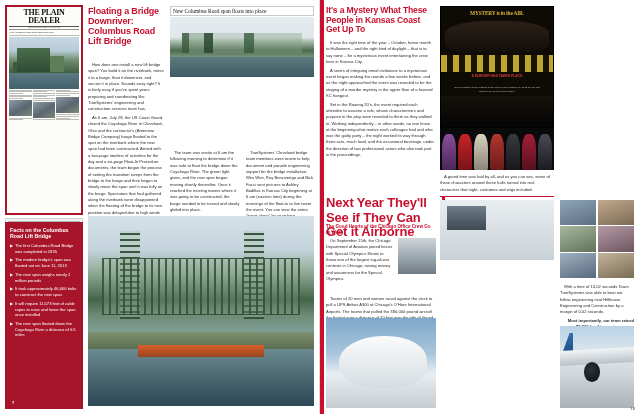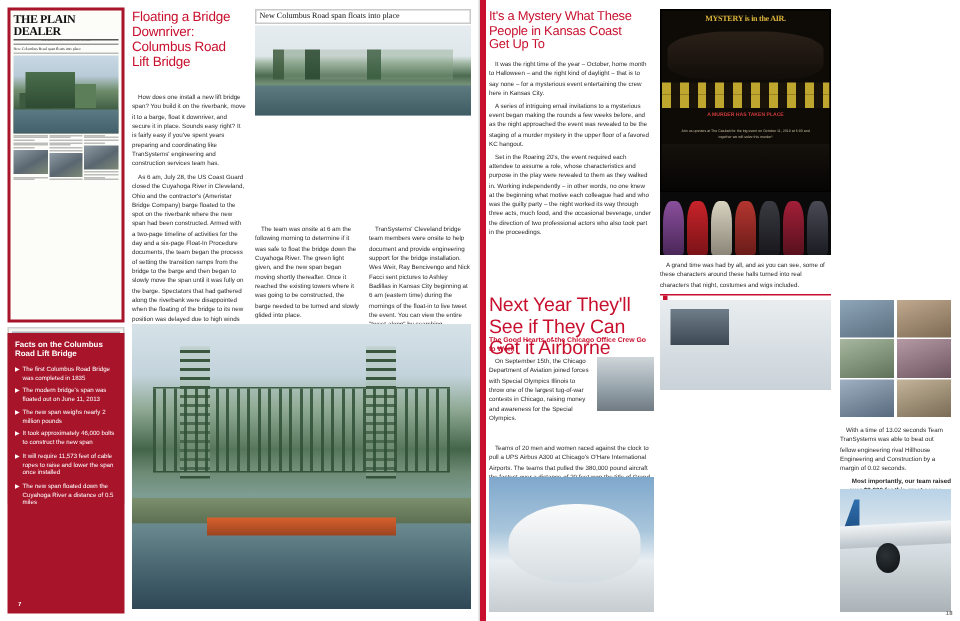--- a/index.html
+++ b/index.html
@@ -30,21 +30,21 @@
     font-size: 4.15px;
     line-height: 1.52;
     color: #2a2a2a;
     text-align: left;
     hyphens: auto;
   }
   .body-text p { margin: 0 0 2.4px 0; text-indent: 4px; }
 
   .headline {
     color: #c8102e;
-    font-weight: normal;
+    font-weight: bold;
     line-height: 1.12;
     letter-spacing: -0.15px;
   }
 
   
   .lp-col-1 {
     position: absolute;
     left: 5px; top: 5px;
     width: 78px; height: 210px;
   }
@@ -52,20 +52,21 @@
     width: 100%; height: 100%;
     background: #fcfcf8;
     border: 2.2px solid #a8152b;
     padding: 2px;
     overflow: hidden;
   }
   .nc-masthead {
     font-family: "Liberation Serif", serif;
     font-weight: bold;
     font-size: 8px;
+    text-align: center;
     letter-spacing: -0.3px;
     color: #111;
     border-bottom: 0.6px solid #555;
     padding-bottom: 0.5px;
     line-height: 1;
   }
   .nc-sub {
     font-size: 1.6px; color: #666; text-align: center;
     border-bottom: 0.4px solid #999; padding: 0.5px 0;
   }

